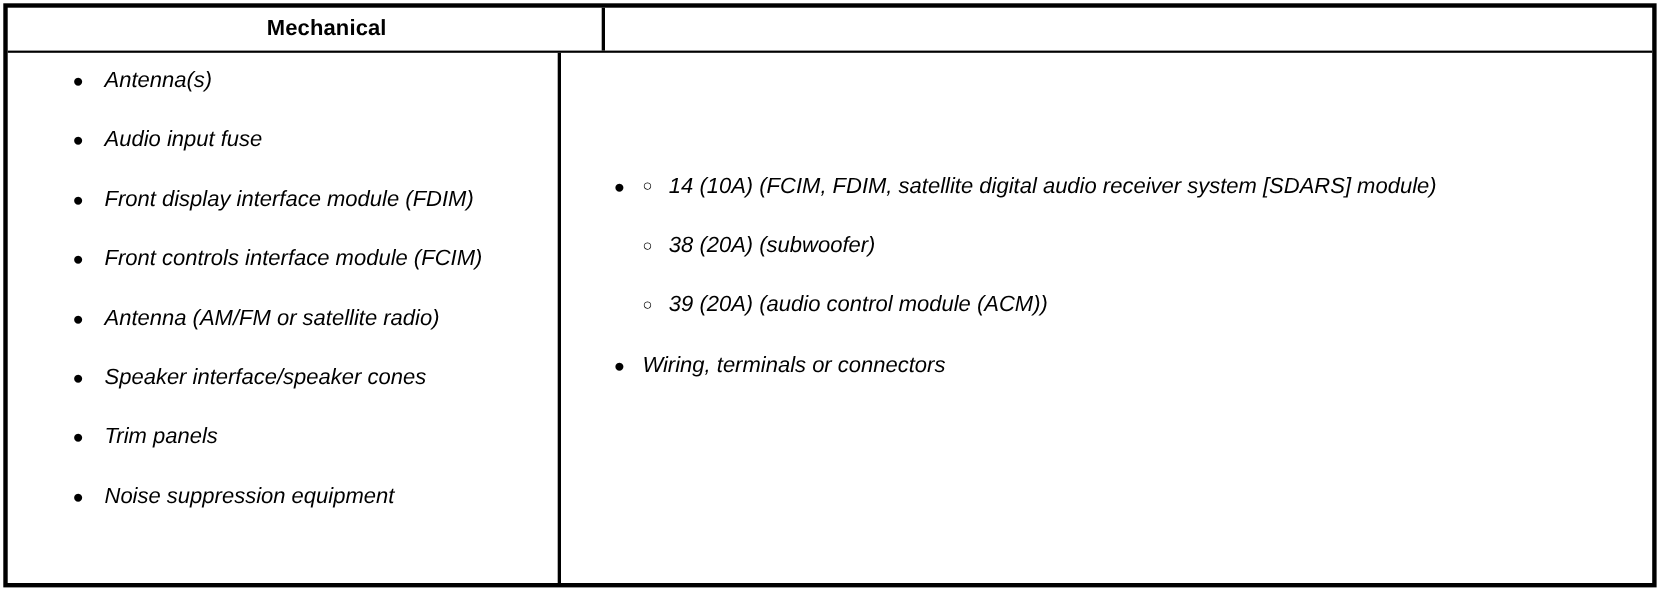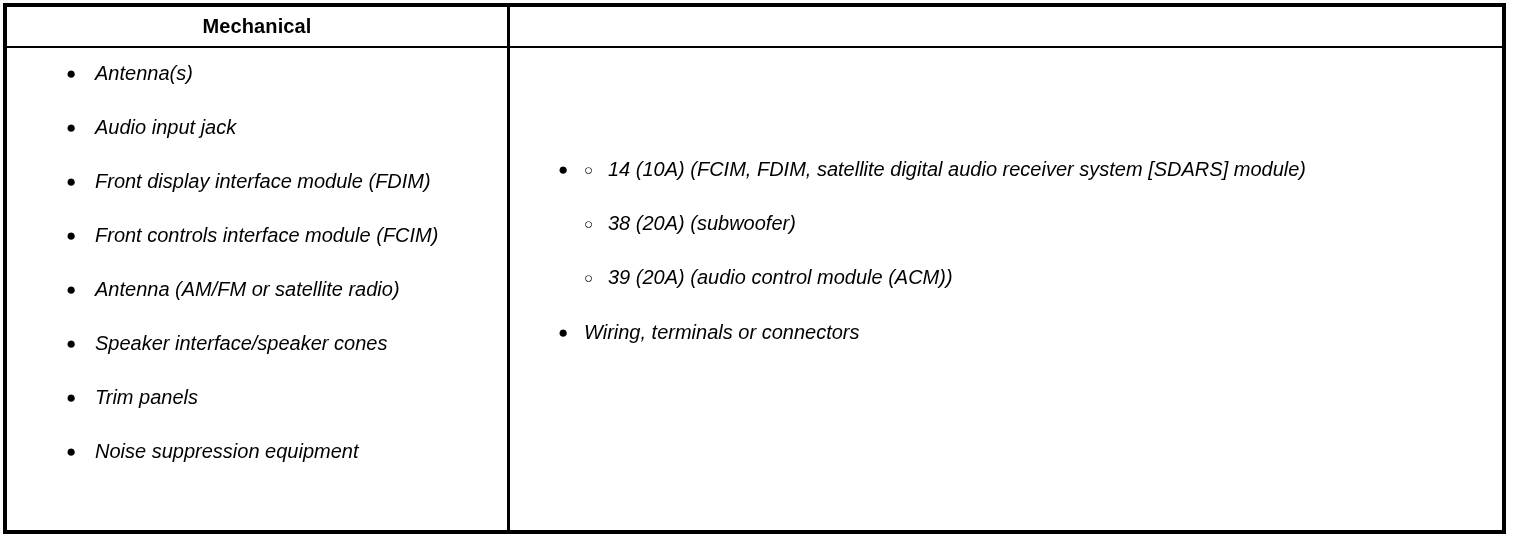--- a/index.html
+++ b/index.html
@@ -46,20 +46,21 @@
   .header-cell {
     display: flex;
     align-items: center;
     justify-content: center;
     box-sizing: border-box;
     font-weight: bold;
     font-size: 20px;
     letter-spacing: 0.1px;
     line-height: 1;
     padding-bottom: 2px;
+    margin-left: 40px;
   }
   .col-mech {
     flex: 0 0 503px;
     width: 503px;
   }
   .col-elec {
     flex: 1 1 auto;
   }
   .header-cell.col-mech {
     border-right: 3px solid #000000;
@@ -174,21 +175,21 @@
     <div class="body-row">
 
       <div class="body-cell col-mech">
         <ul class="lvl1 mech-list">
           <li class="item">
             <span class="bullet">●</span>
             <span class="txt">Antenna(s)</span>
           </li>
           <li class="item">
             <span class="bullet">●</span>
-            <span class="txt">Audio input jack</span>
+            <span class="txt">Audio input fuse</span>
           </li>
           <li class="item">
             <span class="bullet">●</span>
             <span class="txt">Front display interface module (FDIM)</span>
           </li>
           <li class="item">
             <span class="bullet">●</span>
             <span class="txt">Front controls interface module (FCIM)</span>
           </li>
           <li class="item">

